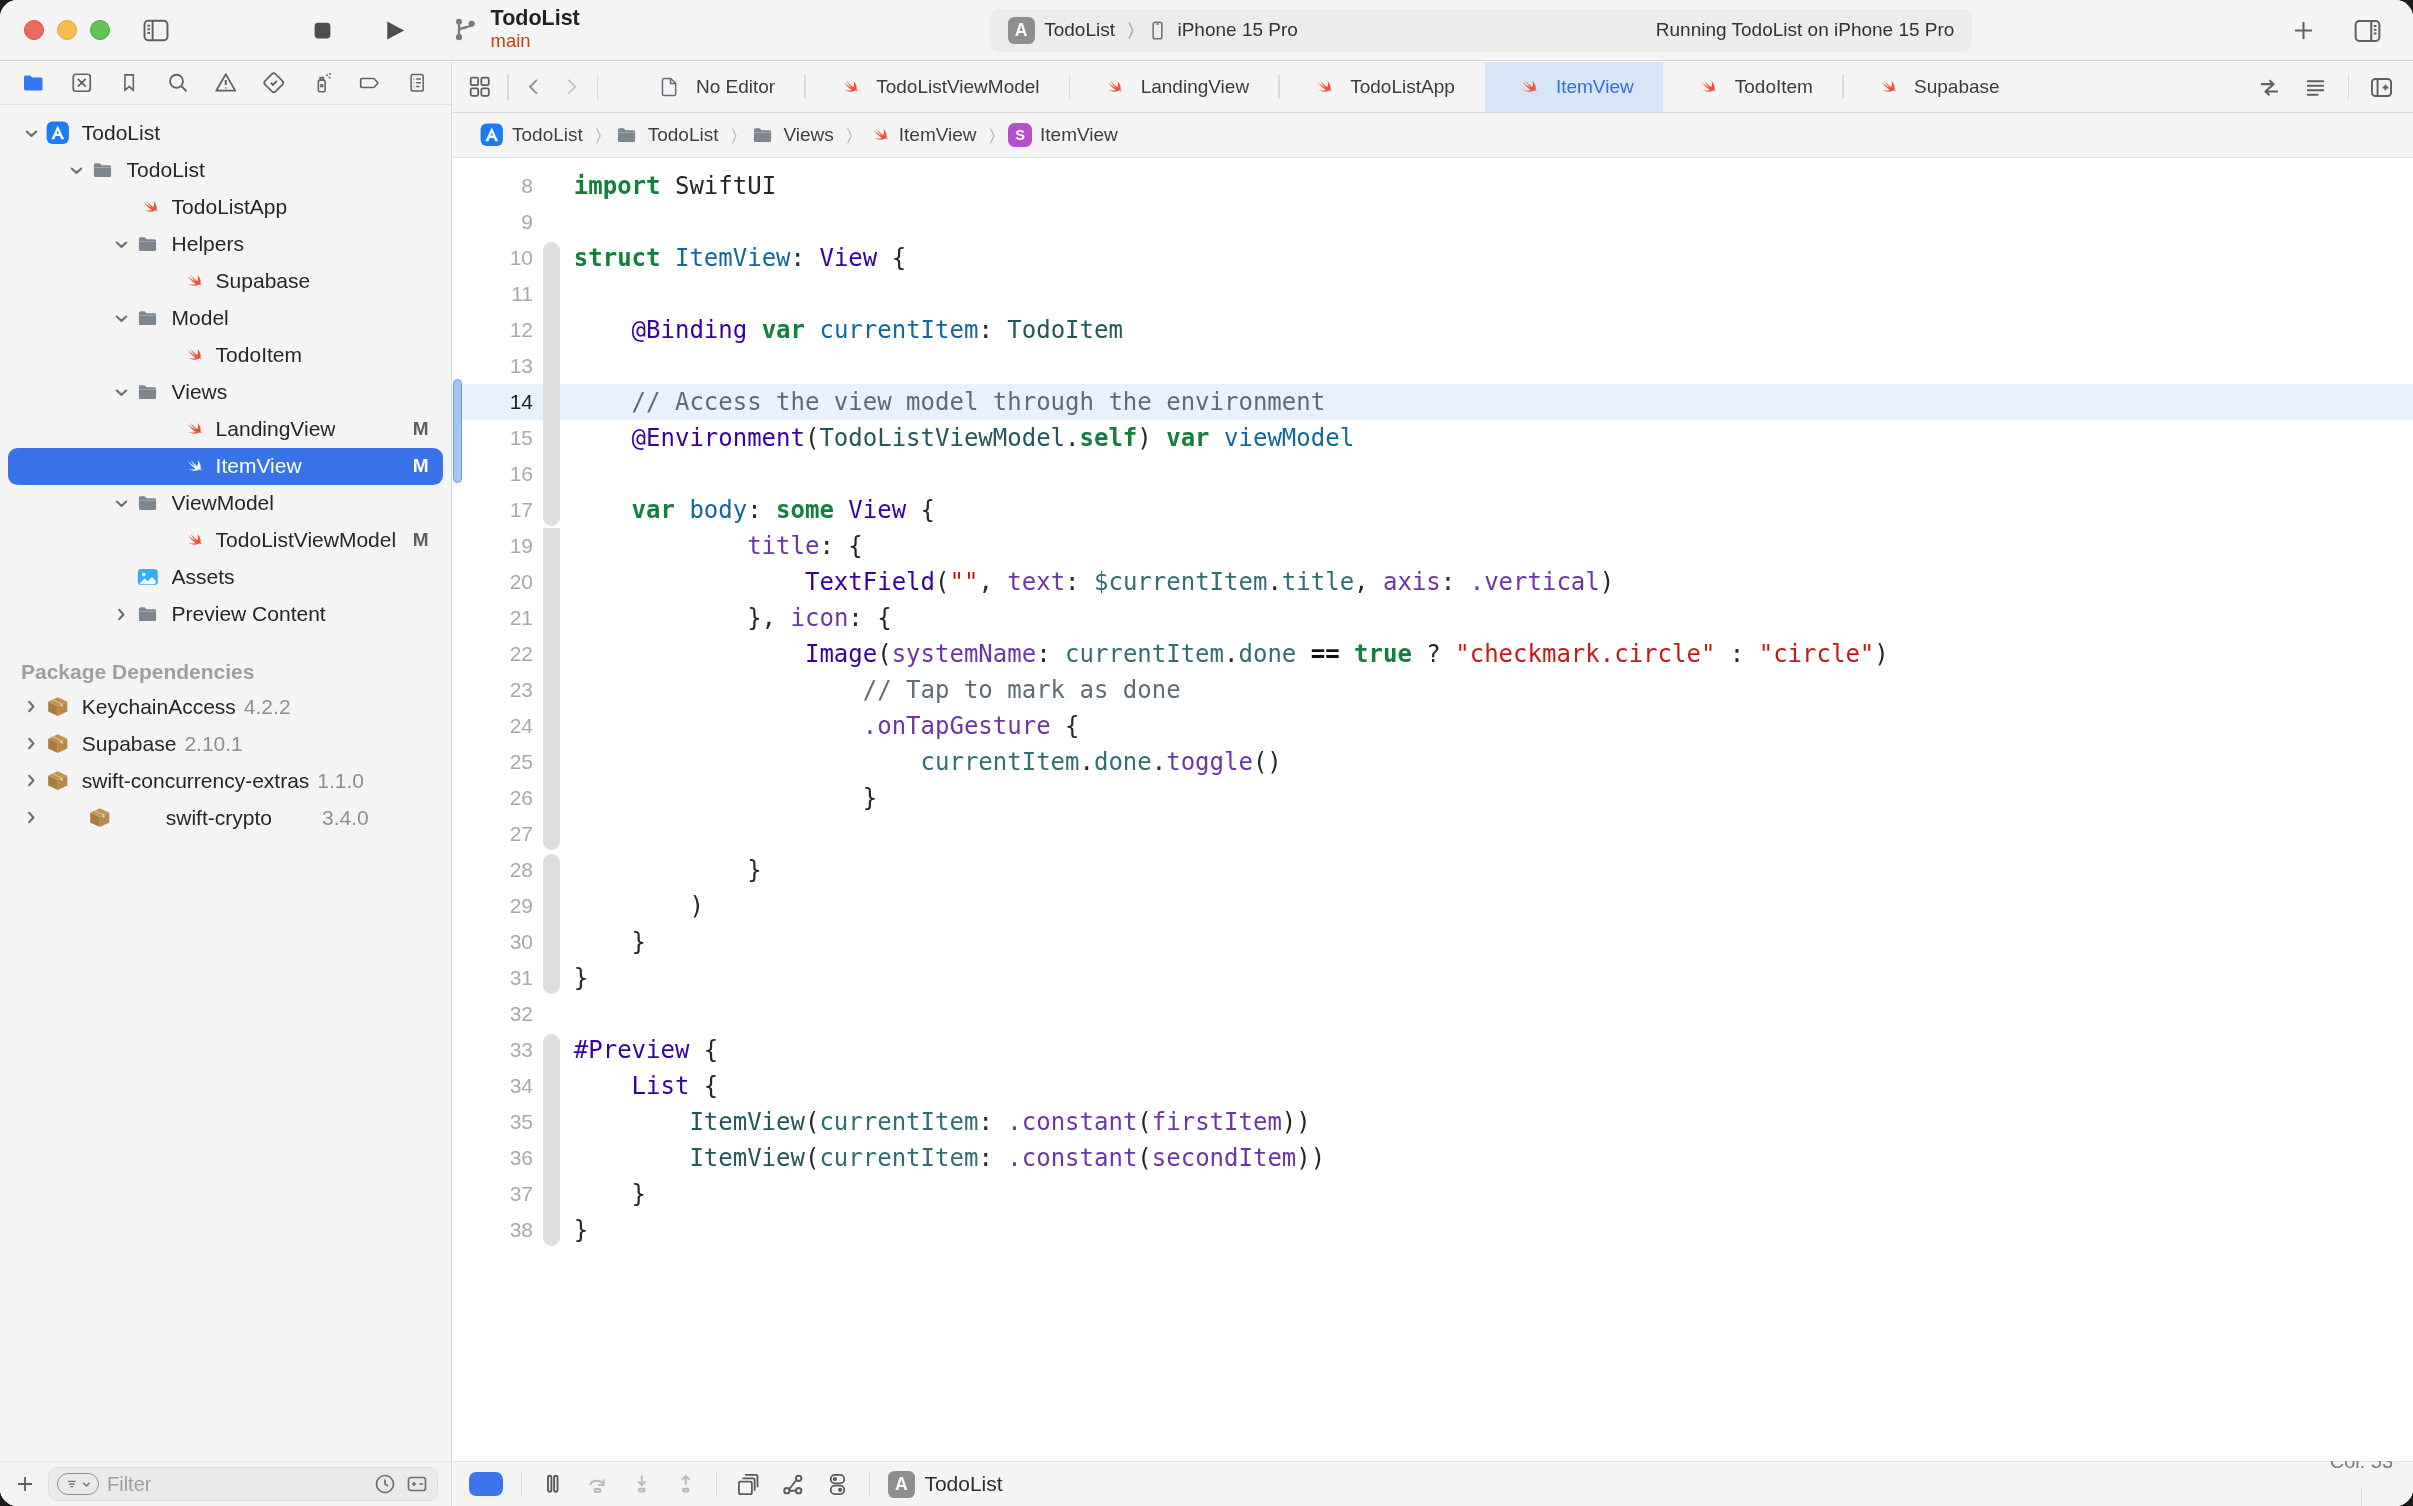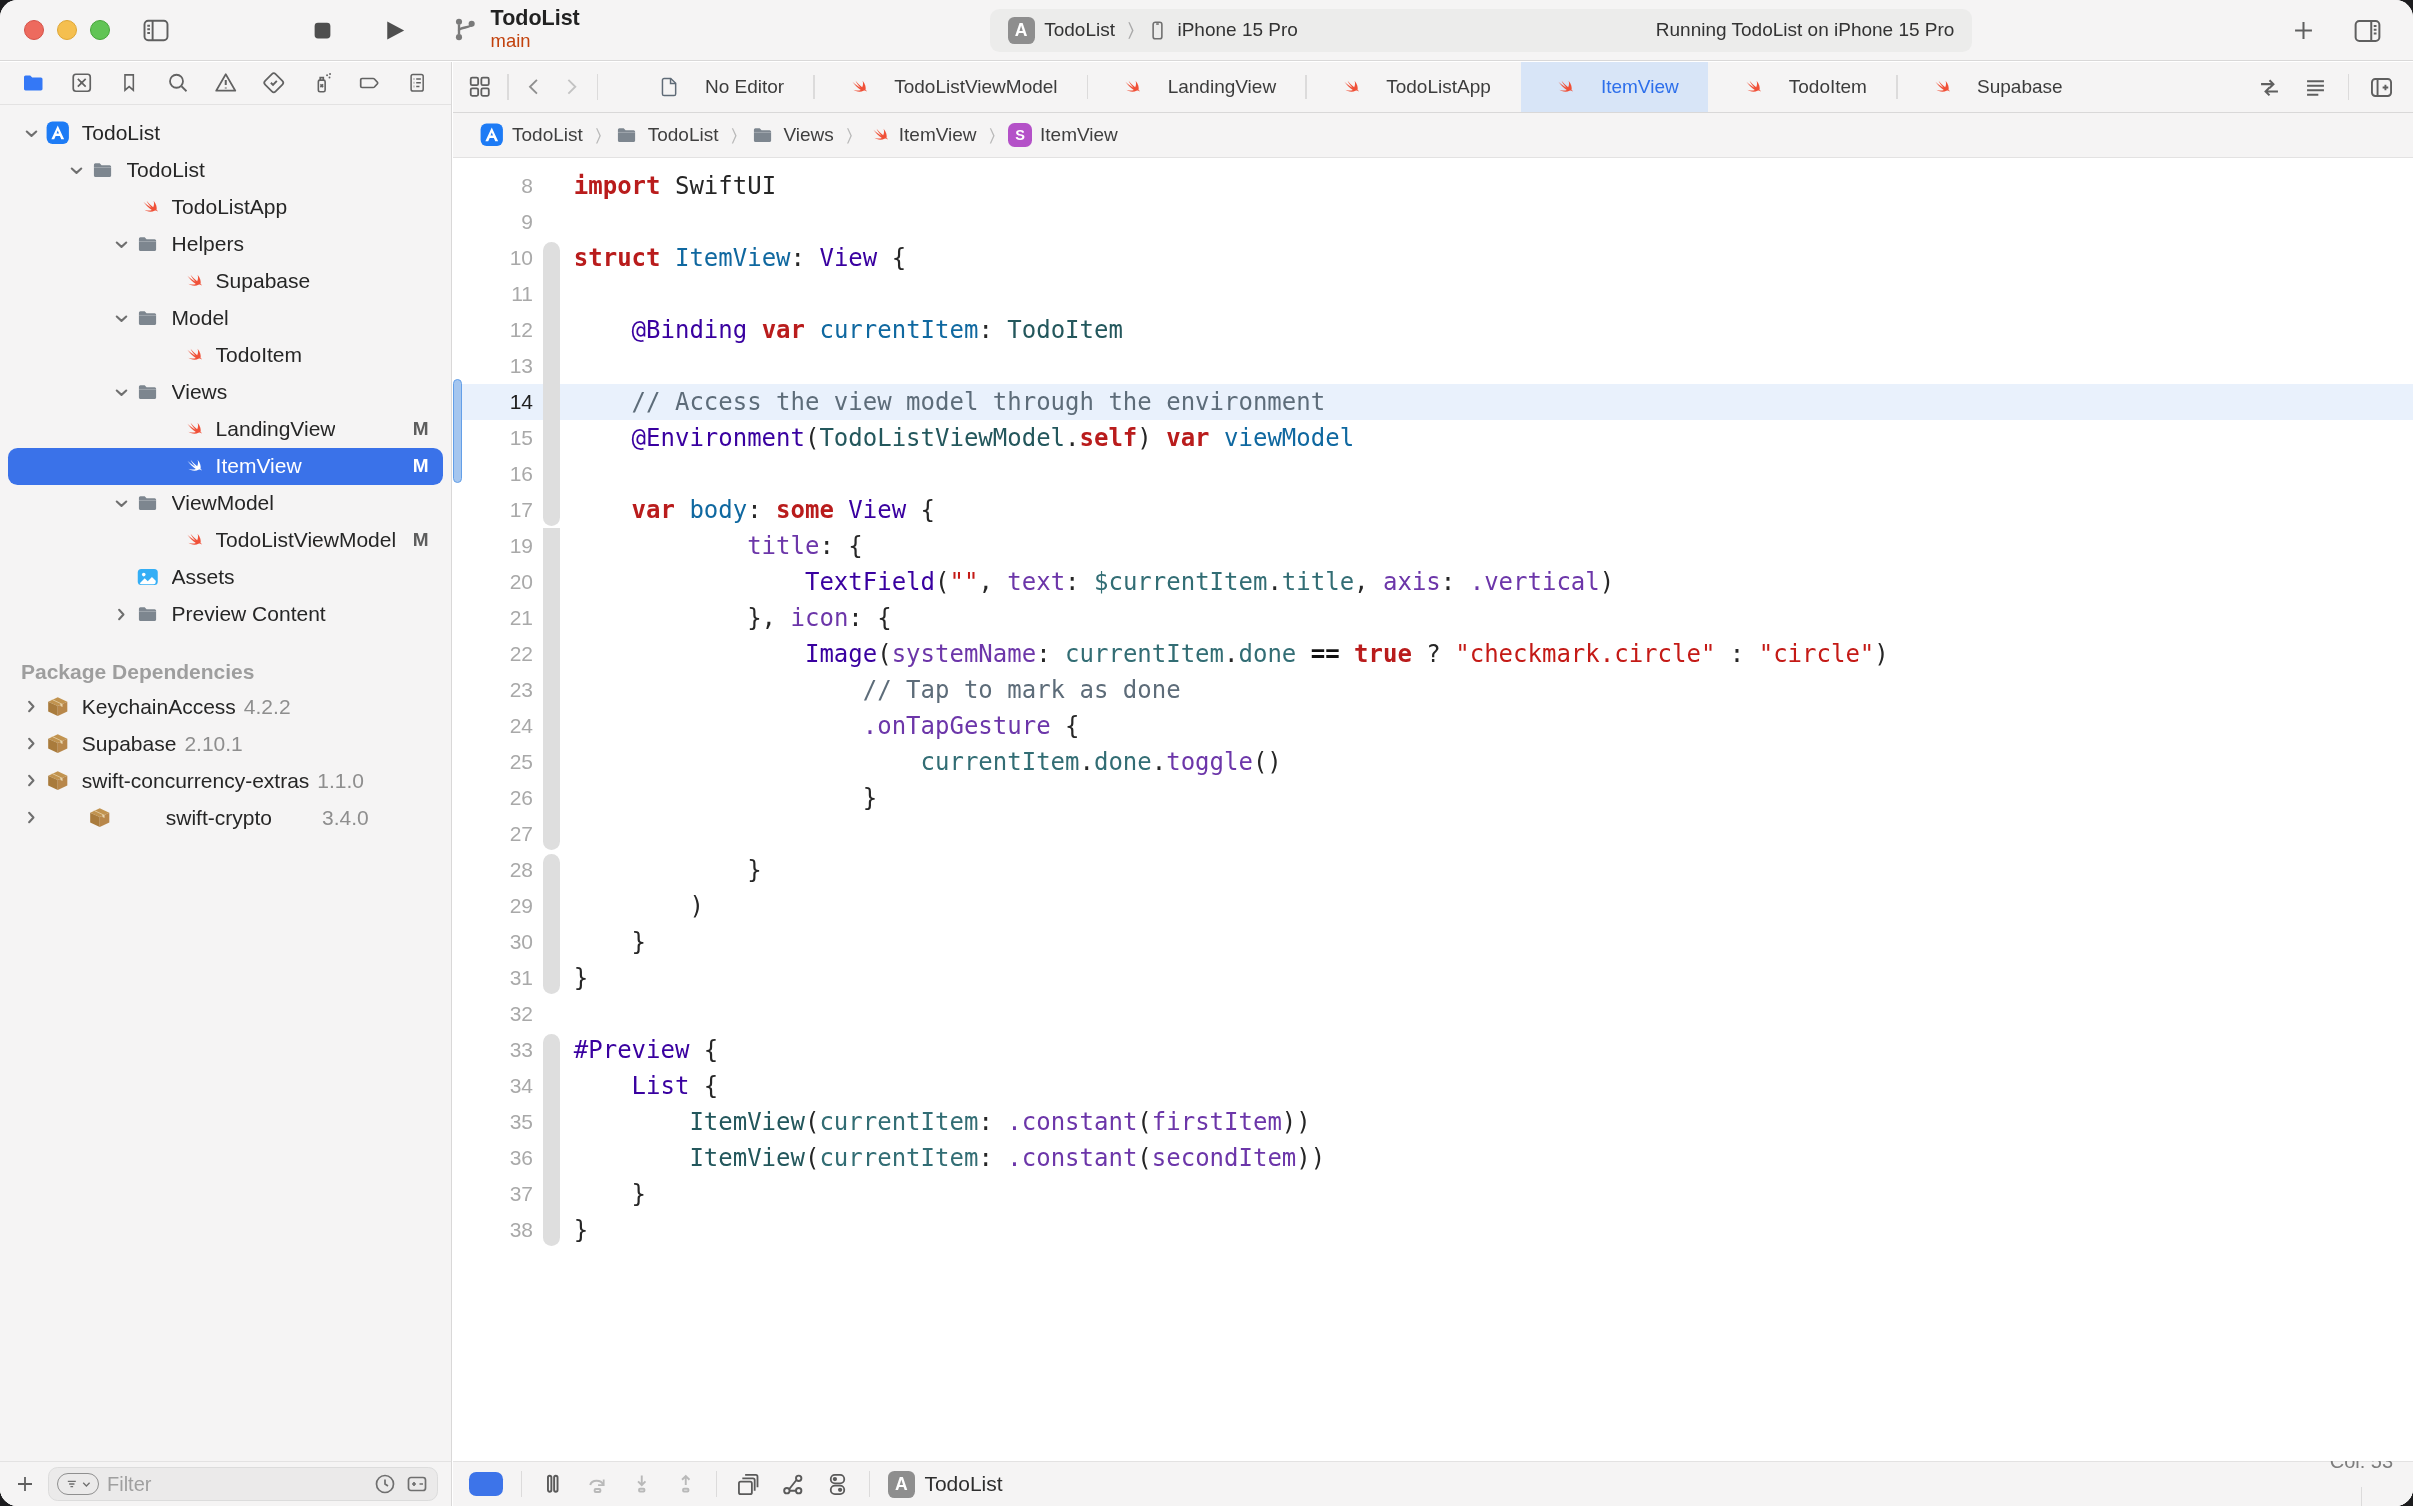--- a/index.html
+++ b/index.html
@@ -50,41 +50,41 @@
   .filter-field { flex:1; height:34px; background:#eceburgundy; background:#ebeaea; border:0.8px solid #dcdcdc; border-radius:9.6px; display:flex; align-items:center; padding:0 8px; gap:8px;}
   .filter-field .ph { color:#9f9f9f; font-size:20px; flex:1;}
   .fpill { display:flex; align-items:center; border:1.6px solid #8f8f8f; border-radius:11.2px; height:22.3px; padding:0 4.8px; color:#6f6f6f;}
 
   
   .editor { position:absolute; top:62px; left:453px; right:0; bottom:0; background:#fff; display:flex; flex-direction:column;}
   .tabbar { height:51px; background:var(--chrome); border-bottom:1.6px solid var(--border); display:flex; align-items:center; flex:none;}
   .tb-left { display:flex; align-items:center; gap:14.4px; padding:0 14.4px; color:var(--icon);}
   .vdiv { width:1.6px; height:25.5px; background:#dcdbdb; flex:none;}
   .tabs { display:flex; align-items:stretch; height:100%; margin-left:16px;}
-  .tab { display:flex; align-items:center; gap:25px; padding:0 29px; font-size:19px; color:#3c3c3c; white-space:nowrap;}
+  .tab { display:flex; align-items:center; gap:16px; padding:0 29px; font-size:19px; color:#3c3c3c; white-space:nowrap;}
   .tab.active { background:var(--tabbluebg); color:var(--tabblue);}
   .tabdiv { width:1.6px; height:24px; background:#dcdbdb; align-self:center;}
   .tab-right { margin-left:auto; display:flex; align-items:center; gap:19px; padding-right:17.6px; color:var(--icon);}
   .jumpbar { height:45px; background:var(--chrome); border-bottom:1.6px solid var(--softborder); display:flex; align-items:center; padding-left:25.5px; gap:8px; font-size:19px; color:#3f3f3f; flex:none;}
   .jumpbar .crumb { display:flex; align-items:center; gap:8px; white-space:nowrap;}
   .jumpbar .csep { color:#b9b9b9; margin:0 4.8px; font-size:17.6px;}
 
   
   .code-area { position:relative; flex:1; overflow:hidden; background:#fff; }
   .code-lines { margin-top:-26px; font-family:"DejaVu Sans Mono","Liberation Mono",monospace; font-size:24px; }
   .crow { display:flex; height:36px; align-items:stretch; }
   .crow.hl { background:#e9f1fc; }
   .gnum { width:80px; text-align:right; font-family:"Liberation Sans","DejaVu Sans",sans-serif; font-size:21px; color:#a9a9a9; line-height:36px; flex:none;}
   .crow.hl .gnum { color:#1e1e1e; }
   .gstrip { width:17.6px; margin-left:9.6px; flex:none; }
   .gstrip.chg { background:#dedede; }
   .gstrip.chg-s { border-top-left-radius:8.8px; border-top-right-radius:8.8px; margin-top:2.4px;}
   .gstrip.chg-e { border-bottom-left-radius:8.8px; border-bottom-right-radius:8.8px; margin-bottom:2.4px;}
   .ctext { padding-left:13.6px; white-space:pre; line-height:36px; color:#262626;}
-  .tok-kw { color:#b91c1c; font-weight:700;margin-top:48px; }
+  .tok-kw { color:#15803d; font-weight:700;margin-top:48px; }
   .tok-op { color:#111; font-weight:700; }
   .tok-typ { color:#3900a0; }
   .tok-mem { color:#6c36a9; }
   .tok-dcl { color:#0f68a0; }
   .tok-prj { color:#23575c; }
   .tok-prp { color:#326d74; }
   .tok-str { color:#c41a16; }
   .tok-cmt { color:#5d6c79; }
   .tok-pln { color:#262626; }
   .capsule { position:absolute; left:0px; top:221px; width:8.8px; height:104px; background:#a5c6ef; border:1.6px solid #639fe8; border-radius:5.6px; }

